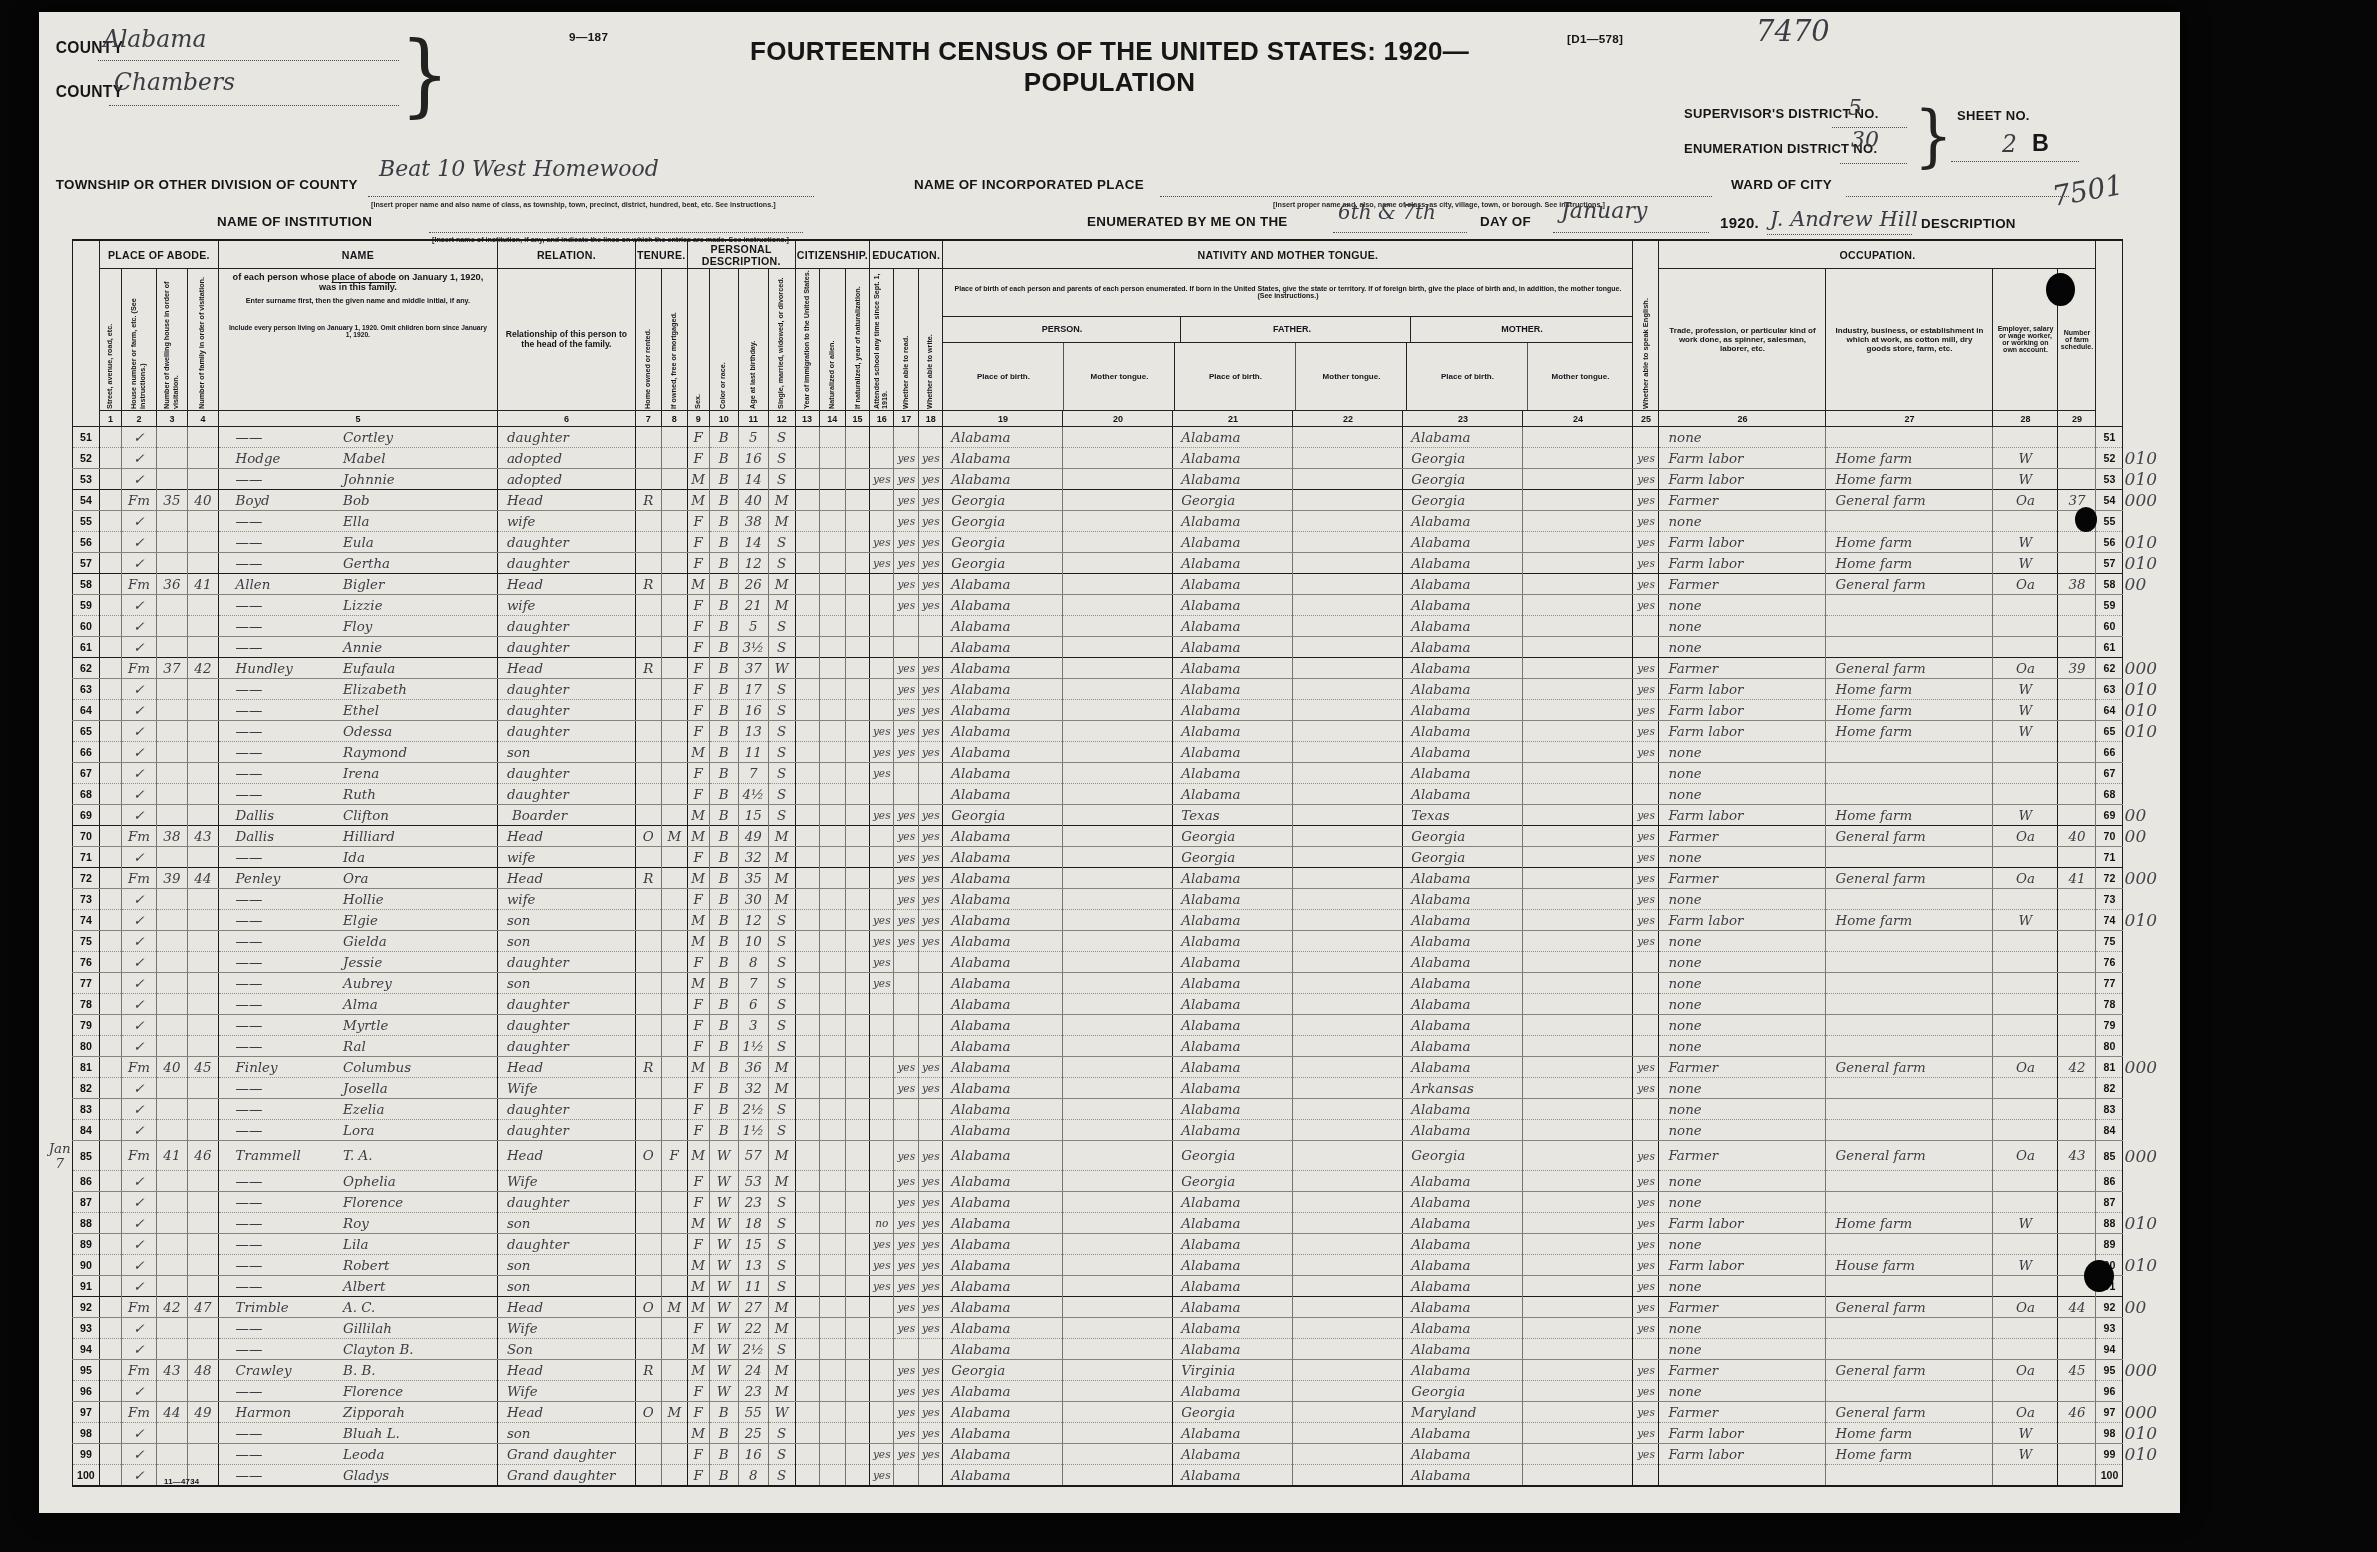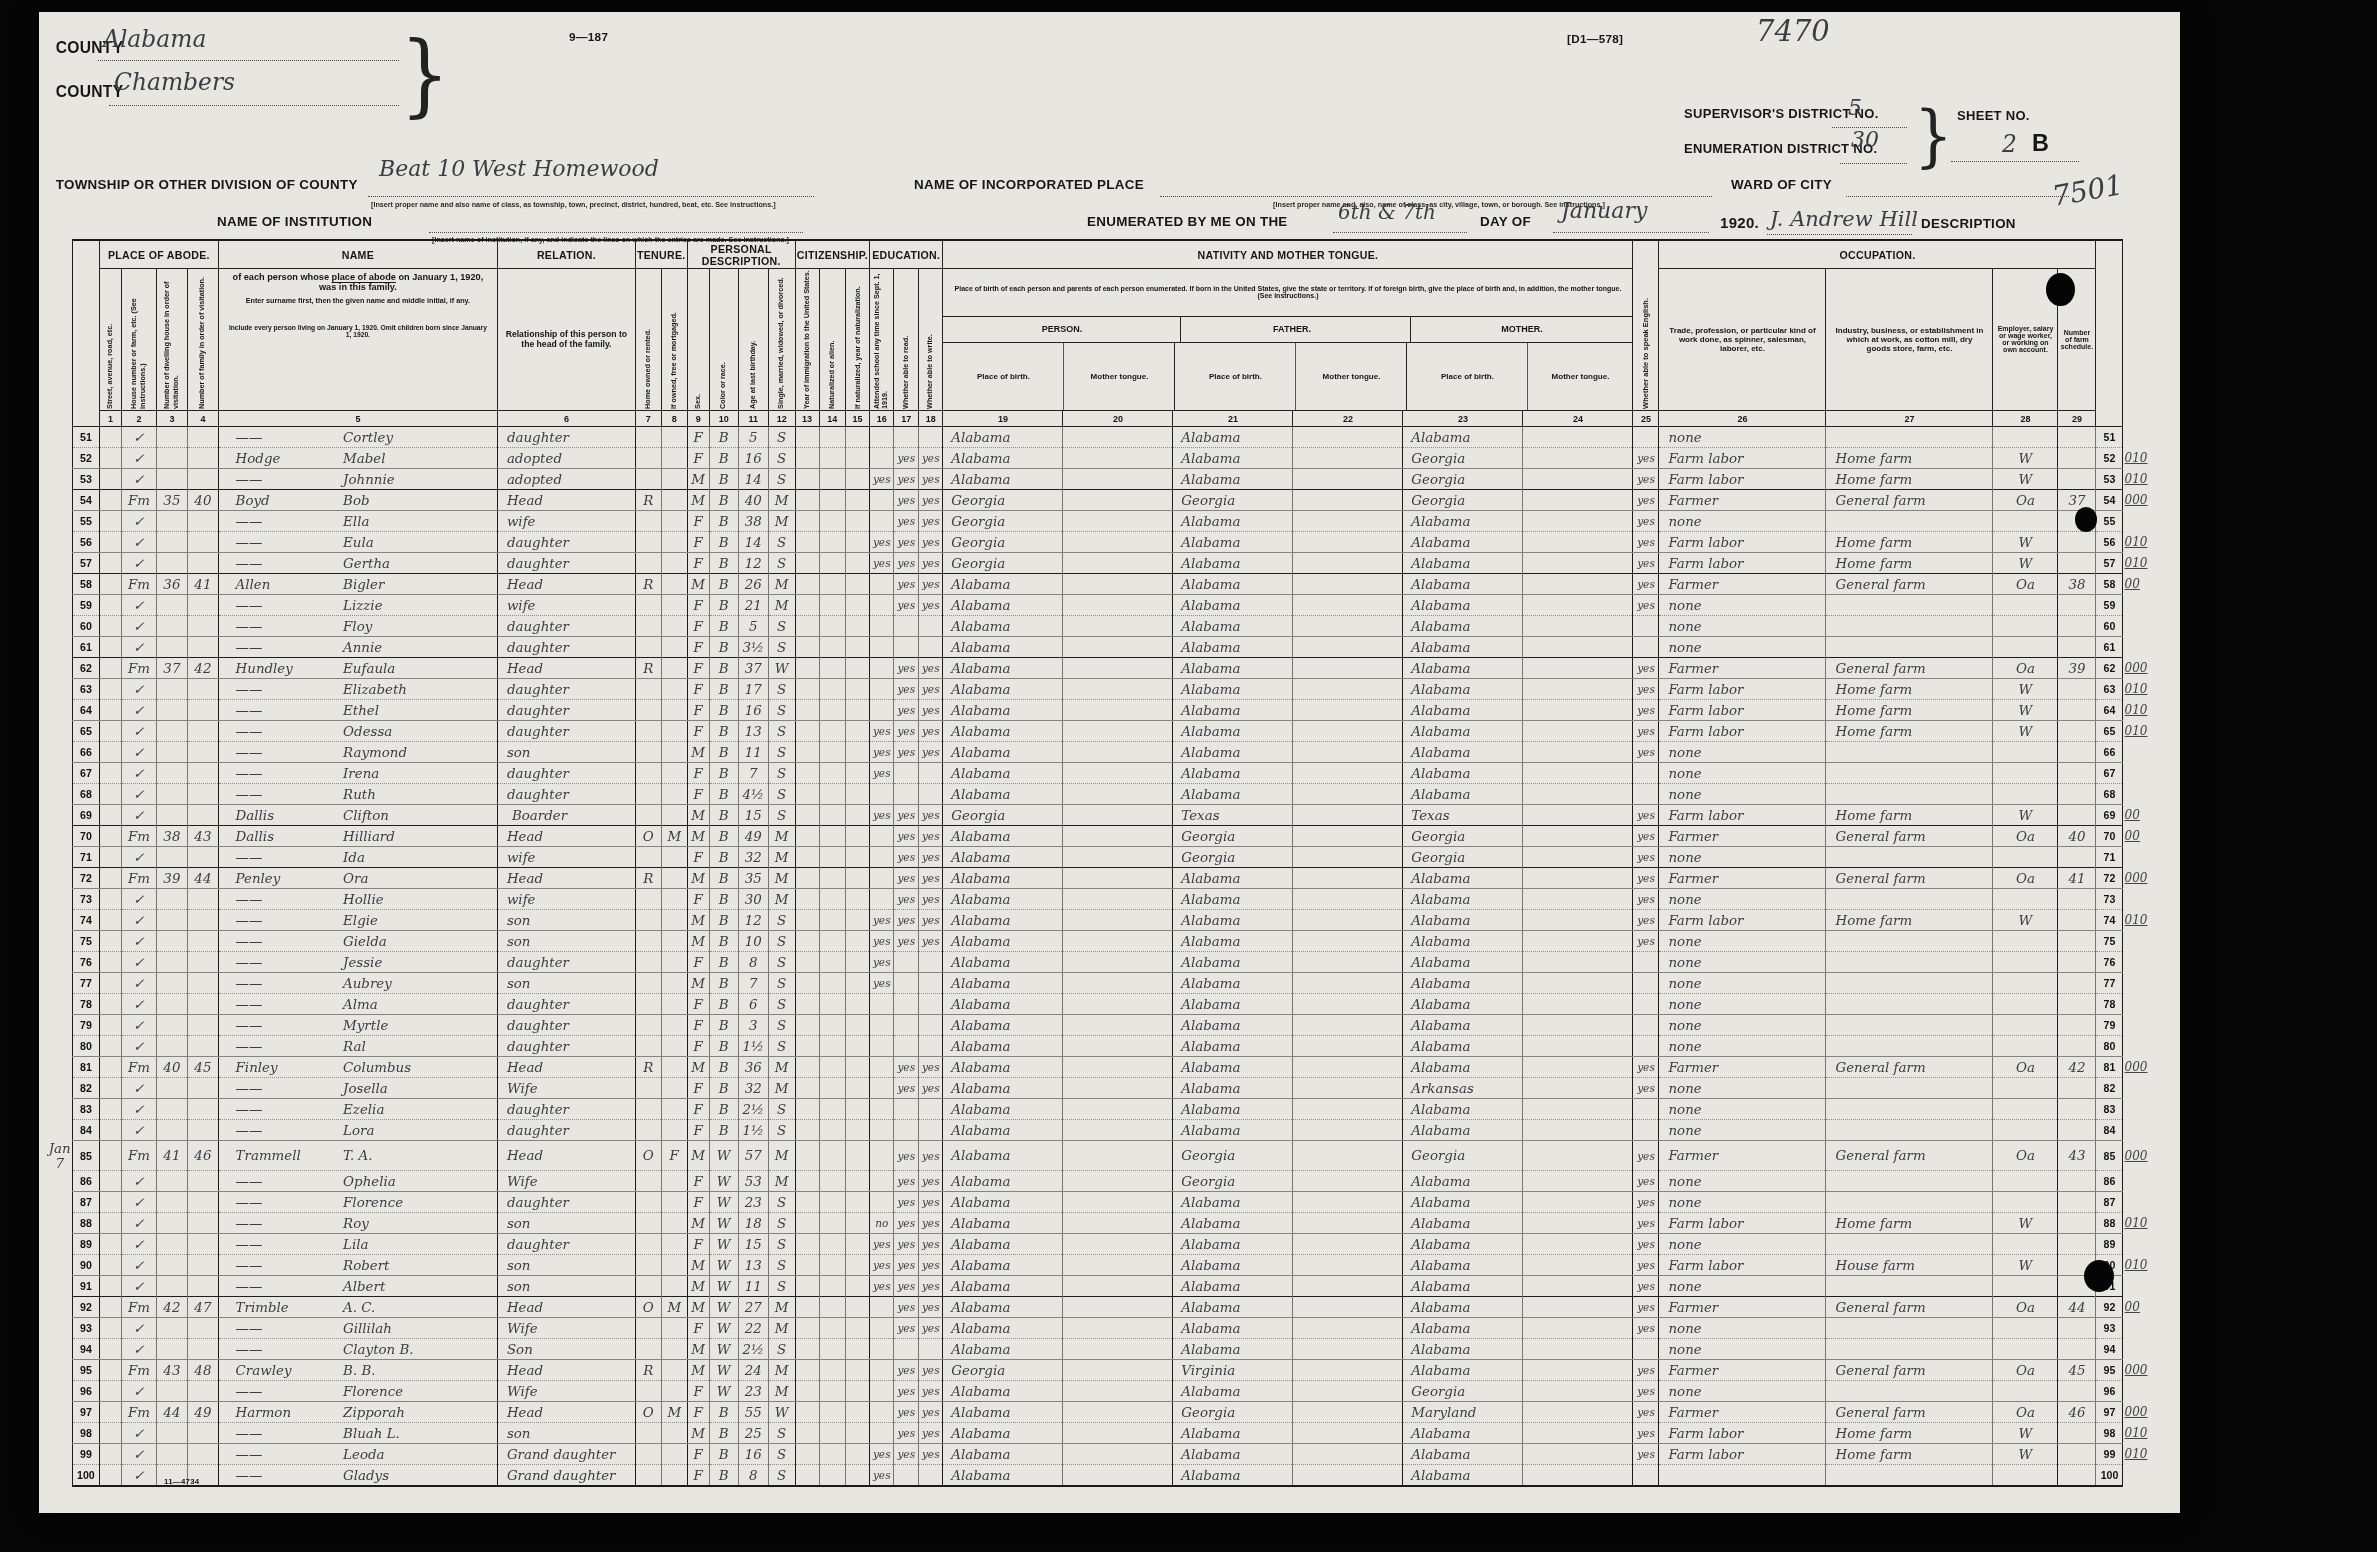--- a/index.html
+++ b/index.html
@@ -41,21 +41,21 @@
   td.namec .sur{display:inline-block;min-width:103px;padding-left:15.6px;}
   td.namec .giv{padding-left:4.5px;}
   .inote{font-size:7px;font-weight:bold;padding:2.2px 5.6px;border-bottom:1.1px solid #222;height:43px;
          display:flex;align-items:center;}
   .prow{display:flex;border-bottom:1.1px solid #222;height:24.5px;}
   .prow div{flex:1;display:flex;align-items:center;justify-content:center;font-size:9px;font-weight:bold;border-left:1.7px solid #222;margin-left:8px;}
   .prow div:first-child{border-left:none;}
   .pbrow{display:flex;height:67px;}
   .pbrow div{display:flex;align-items:center;justify-content:center;font-size:8px;font-weight:bold;}
   .hole{position:absolute;background:#050505;border-radius:50%;}
-  td.rm{font-size:12px;color:#43444b;text-decoration:underline;}
+  td.rm{font-size:17px;color:#43444b;}
   .namehdr-l1{font-size:9.2px;font-weight:bold;padding:3.3px 4.5px 2.2px;}
   .namehdr-sm{font-size:7.2px;font-weight:bold;padding:2.2px 5.6px;}
   u{text-underline-offset:1.7px;}
 </style>
 </head>
 <body>
 
 <div class="stage">
  <div class="page">
 
@@ -66,20 +66,21 @@
 
     <span class="abs plab" style="left:16.7px;top:71px;font-size:15.6px;">COUNTY</span>
     <span class="abs hw" style="left:75px;top:56px;font-size:23.4px;">Chambers</span>
     <span class="abs dots" style="left:70px;top:93px;width:290px;"></span>
 
     <span class="abs brace" style="left:361px;top:10px;font-size:78px;transform:scaleY(1.15);">}</span>
 
     <span class="abs plab" style="left:530px;top:18px;font-size:11.7px;">9—187</span>
 
     <div class="abs" style="left:658px;top:18px;width:825px;text-align:center;">
+      <div class="plab" style="font-size:26px;margin-top:5.6px;letter-spacing:0.3px;">FOURTEENTH CENSUS OF THE UNITED STATES: 1920—POPULATION</div>
     </div>
 
     <span class="abs plab" style="left:1528px;top:20px;font-size:11.7px;">[D1—578]</span>
 
     <span class="abs hw" style="left:1717px;top:2.2px;font-size:29px;">7470</span>
 
     <span class="abs plab" style="left:1645px;top:94px;font-size:13px;">SUPERVISOR'S DISTRICT NO.</span>
     <span class="abs hw" style="left:1809px;top:83px;font-size:22px;">5</span>
     <span class="abs dots" style="left:1793px;top:115px;width:75px;"></span>
 

